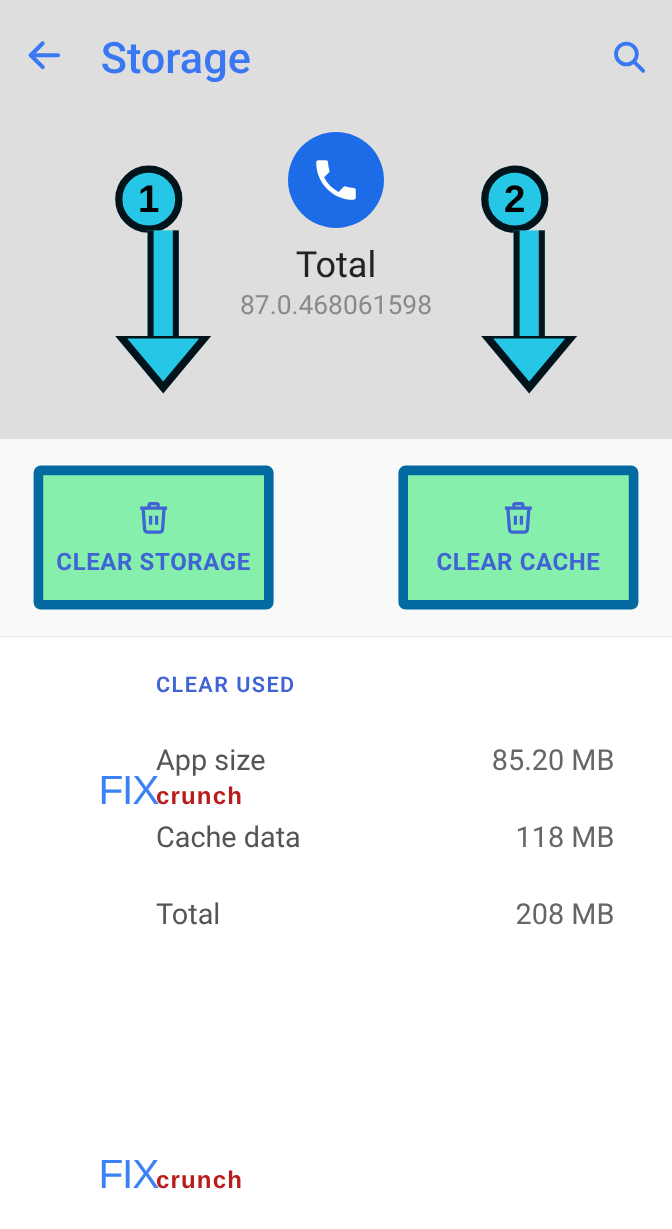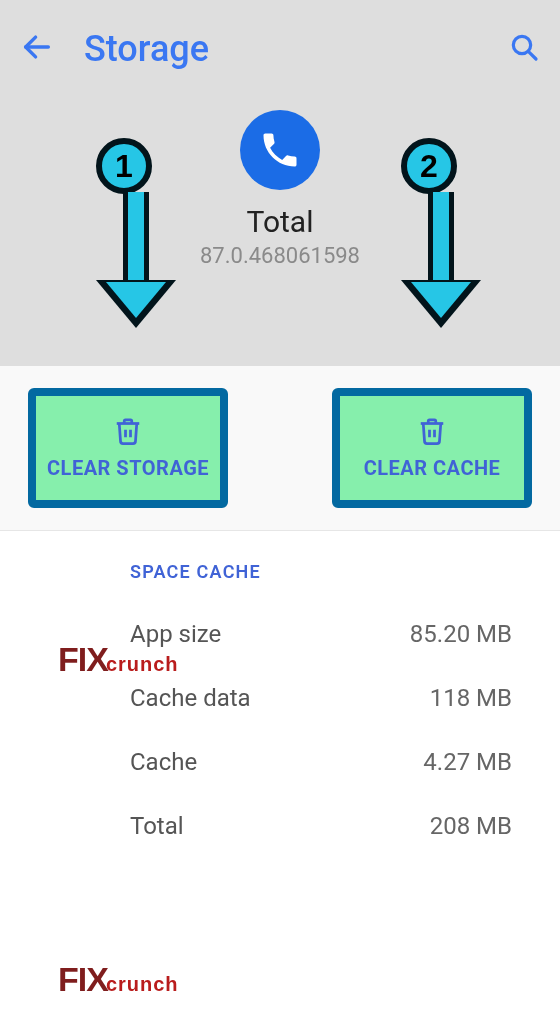--- a/index.html
+++ b/index.html
@@ -118,24 +118,25 @@
     pointer-events: none;
     font-family: Arial, sans-serif;
   }
   .wm2 {
     position: absolute;
     left: 58px; top: 960px;
     pointer-events: none;
     font-family: Arial, sans-serif;
   }
   .wm-f {
-    color: #7f1d1d;
+    color: #3b82f6;
     font-size: 34px;
-    font-weight: 700;
+    font-weight: 400;
     letter-spacing: -1px;
+    margin-left: 24px;
   }
   .wm-r {
     color: #b91c1c;
     font-size: 20px;
     font-weight: 700;
     letter-spacing: 1px;
     margin-left: -2px;
   }
 
   
@@ -236,34 +237,30 @@
           <path d="M19 6l-1 14a2 2 0 0 1-2 2H8a2 2 0 0 1-2-2L5 6"></path>
           <path d="M10 11v6M14 11v6"></path>
           <path d="M9 6V4a1 1 0 0 1 1-1h4a1 1 0 0 1 1 1v2"></path>
         </svg>
     </span>
     <span class="action-label">CLEAR CACHE</span>
   </div>
 </div>
 
 <div class="list">
-  <div class="section-title">SPACE CACHE</div>
+  <div class="section-title">CLEAR USED</div>
   <div class="row">
     <span>App size</span>
     <span class="val">85.20 MB</span>
   </div>
   <div class="row">
     <span>Cache data</span>
     <span class="val">118 MB</span>
   </div>
   <div class="row">
-    <span>Cache</span>
-    <span class="val">4.27 MB</span>
-  </div>
-  <div class="row">
     <span>Total</span>
     <span class="val">208 MB</span>
   </div>
 </div>
 
 <div class="anno anno1">
   <div class="circle">
       <span>1</span>
     </div>
   <div class="shaft"></div>

